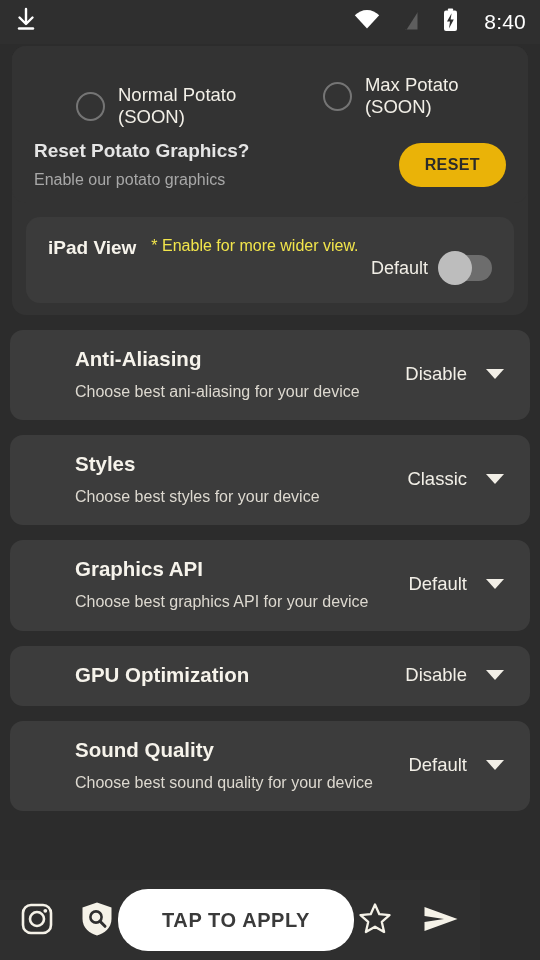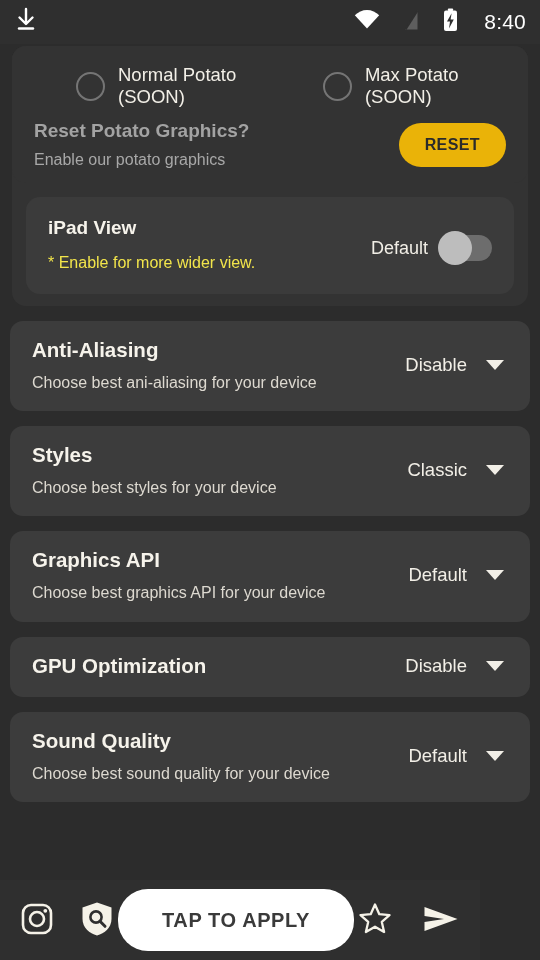--- a/index.html
+++ b/index.html
@@ -46,52 +46,52 @@
     background:#333333;
     border-radius:14px;
     padding:14px 22px 12px 22px;
   }
 
   .radio-row {
     display:flex; align-items:center; gap:0;
     padding:4px 0 10px 0;
   }
   .radio-opt { display:flex; align-items:center; gap:13px; }
-  .radio-opt.first { margin-left:42px; margin-right:42px; }
+  .radio-opt.first { margin-left:42px; margin-right:42px;margin-top:20px; }
   .radio-circle {
     width:29px; height:29px; border-radius:50%;
     border:2.5px solid #757575; background:transparent;
     flex:0 0 auto;
   }
   .radio-label { color:#f2efe7; font-size:18.5px; }
 
   .reset-row {
     display:flex; align-items:center; justify-content:space-between;
     padding:2px 0 2px 0;
   }
   .reset-texts { display:flex; flex-direction:column; gap:9px; }
-  .reset-title { color:#a3a3a3; font-size:19px; font-weight:bold; }
+  .reset-title { color:#e5e5e5; font-size:19px; font-weight:bold; }
   .reset-sub { color:#a8a8a8; font-size:16px; }
   .reset-btn {
     background:#eab308; color:#2b2b2b;
     font-size:16px; font-weight:bold; letter-spacing:.4px;
     border:none; border-radius:22px;
     padding:13px 26px;
     cursor:pointer;
   }
 
   
   .ipad-card {
     margin:14px 14px 0 14px;
     background:#3b3b3b;
     border-radius:14px;
     padding:18px 22px 22px 22px;
     display:flex; align-items:flex-start; justify-content:space-between;
   }
-  .ipad-texts { display:flex; flex-direction:column; gap:15px; padding-top:2px; }
+  .ipad-texts { display:flex; flex-direction:row; gap:15px; padding-top:2px; }
   .ipad-title { color:#f6f3eb; font-size:19px; font-weight:bold; }
   .ipad-sub { color:#f2e54b; font-size:16px; }
   .ipad-right { display:flex; align-items:center; gap:12px; padding-top:20px; }
   .ipad-default { color:#f1eee6; font-size:18px; }
   .toggle {
     width:52px; height:26px; border-radius:14px;
     background:#6d6d6d; position:relative;
     cursor:pointer; flex:0 0 auto;
   }
   .toggle .knob {
@@ -102,21 +102,21 @@
 
   
   .setting-card {
     margin:15px 10px 0 10px;
     background:#3c3c3c;
     border-radius:13px;
     padding:17px 22px 19px 22px;
     display:flex; align-items:center; justify-content:space-between;
     gap:14px;
   }
-  .setting-texts { display:flex; flex-direction:column; gap:11px; max-width:300px; }
+  .setting-texts { display:flex; flex-direction:column; gap:11px; max-width:300px;margin-left:43px; }
   .setting-title { color:#f6f3eb; font-size:20.5px; font-weight:bold; }
   .setting-sub { color:#ddd9d0; font-size:16px; line-height:1.2; }
   .setting-drop {
     display:flex; align-items:center; gap:19px;
     cursor:pointer; padding-right:4px;
   }
   .drop-value { color:#f2efe7; font-size:18.5px; white-space:nowrap; }
   .drop-caret {
     width:0; height:0;
     border-left:9px solid transparent;

